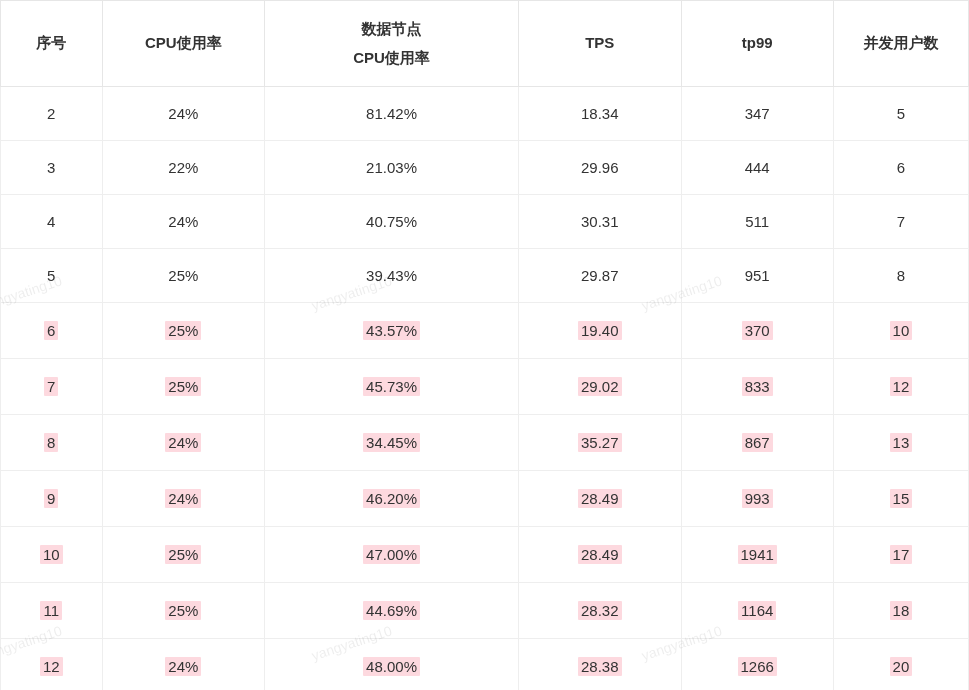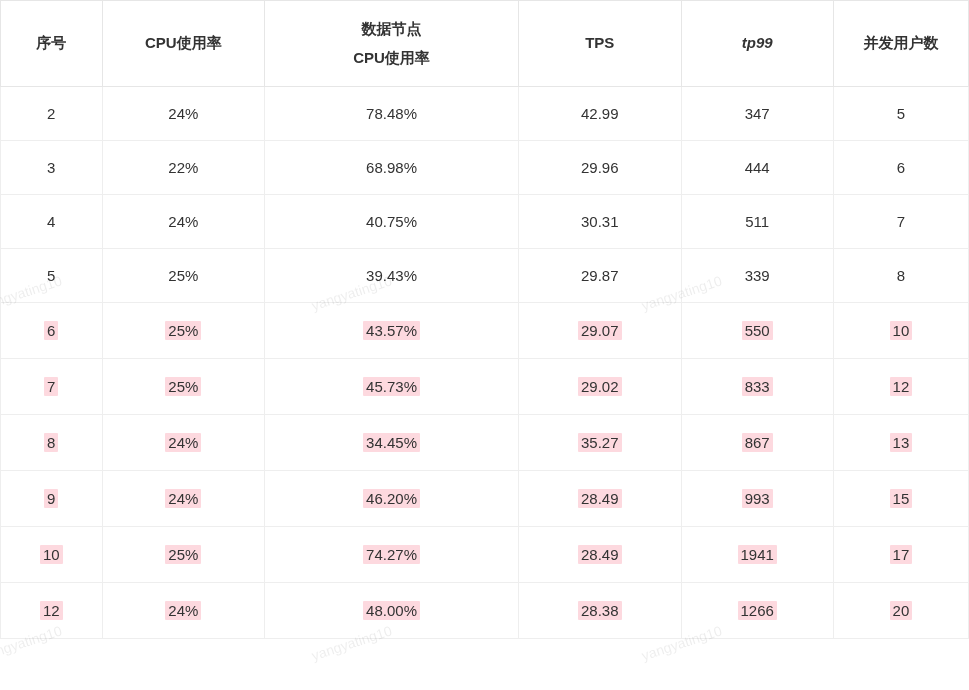--- a/index.html
+++ b/index.html
@@ -24,21 +24,21 @@
       padding: 14px 8px;
       border: 1px solid #e6e6e6;
       vertical-align: middle;
       line-height: 1.9;
     }
     
     thead th:nth-child(1) { width: 100px; }
     thead th:nth-child(2) { width: 160px; }
     thead th:nth-child(3) { width: 250px; }
     thead th:nth-child(4) { width: 160px; }
-    thead th:nth-child(5) { width: 150px; font-style: italic; }
+    thead th:nth-child(5) { width: 150px; }
     thead th:nth-child(6) { width: 133px; }
     tbody td {
       font-size: 15px;
       color: #333;
       text-align: center;
       padding: 18px 8px;
       border: 1px solid #eeeeee;
       vertical-align: middle;
     }
     tbody tr.hl td span.val {
@@ -72,55 +72,55 @@
       </th>
       <th>TPS</th>
       <th>tp99</th>
       <th>并发用户数</th>
     </tr>
   </thead>
   <tbody id="tbody">
       <tr>
         <td><span class="val">2</span></td>
         <td><span class="val">24%</span></td>
-        <td><span class="val">78.48%</span></td>
-        <td><span class="val">42.99</span></td>
+        <td><span class="val">81.42%</span></td>
+        <td><span class="val">18.34</span></td>
         <td><span class="val">347</span></td>
         <td><span class="val">5</span></td>
       </tr>
       <tr>
         <td><span class="val">3</span></td>
         <td><span class="val">22%</span></td>
-        <td><span class="val">68.98%</span></td>
+        <td><span class="val">21.03%</span></td>
         <td><span class="val">29.96</span></td>
         <td><span class="val">444</span></td>
         <td><span class="val">6</span></td>
       </tr>
       <tr>
         <td><span class="val">4</span></td>
         <td><span class="val">24%</span></td>
         <td><span class="val">40.75%</span></td>
         <td><span class="val">30.31</span></td>
         <td><span class="val">511</span></td>
         <td><span class="val">7</span></td>
       </tr>
       <tr>
         <td><span class="val">5</span></td>
         <td><span class="val">25%</span></td>
         <td><span class="val">39.43%</span></td>
         <td><span class="val">29.87</span></td>
-        <td><span class="val">339</span></td>
+        <td><span class="val">951</span></td>
         <td><span class="val">8</span></td>
       </tr>
       <tr class="hl">
         <td><span class="val">6</span></td>
         <td><span class="val">25%</span></td>
         <td><span class="val">43.57%</span></td>
-        <td><span class="val">29.07</span></td>
-        <td><span class="val">550</span></td>
+        <td><span class="val">19.40</span></td>
+        <td><span class="val">370</span></td>
         <td><span class="val">10</span></td>
       </tr>
       <tr class="hl">
         <td><span class="val">7</span></td>
         <td><span class="val">25%</span></td>
         <td><span class="val">45.73%</span></td>
         <td><span class="val">29.02</span></td>
         <td><span class="val">833</span></td>
         <td><span class="val">12</span></td>
       </tr>
@@ -136,24 +136,32 @@
         <td><span class="val">9</span></td>
         <td><span class="val">24%</span></td>
         <td><span class="val">46.20%</span></td>
         <td><span class="val">28.49</span></td>
         <td><span class="val">993</span></td>
         <td><span class="val">15</span></td>
       </tr>
       <tr class="hl">
         <td><span class="val">10</span></td>
         <td><span class="val">25%</span></td>
-        <td><span class="val">74.27%</span></td>
+        <td><span class="val">47.00%</span></td>
         <td><span class="val">28.49</span></td>
         <td><span class="val">1941</span></td>
         <td><span class="val">17</span></td>
+      </tr>
+      <tr class="hl">
+        <td><span class="val">11</span></td>
+        <td><span class="val">25%</span></td>
+        <td><span class="val">44.69%</span></td>
+        <td><span class="val">28.32</span></td>
+        <td><span class="val">1164</span></td>
+        <td><span class="val">18</span></td>
       </tr>
       <tr class="hl">
         <td><span class="val">12</span></td>
         <td><span class="val">24%</span></td>
         <td><span class="val">48.00%</span></td>
         <td><span class="val">28.38</span></td>
         <td><span class="val">1266</span></td>
         <td><span class="val">20</span></td>
       </tr>
     </tbody>

